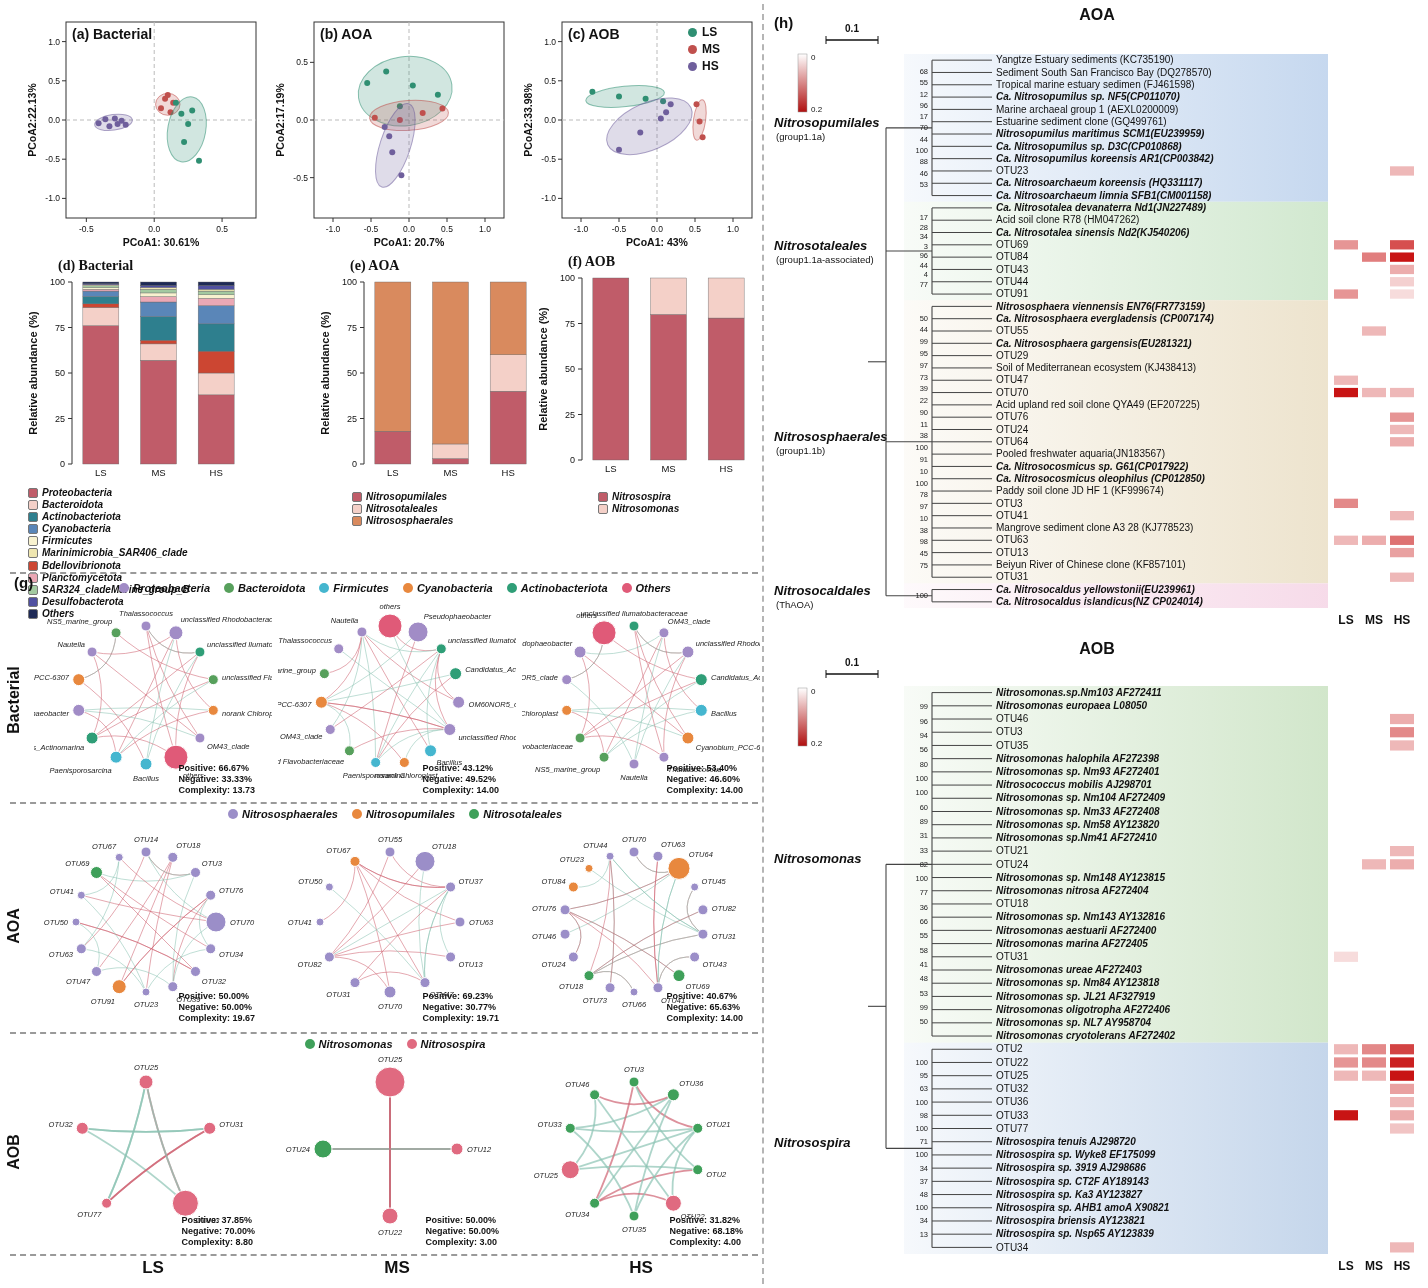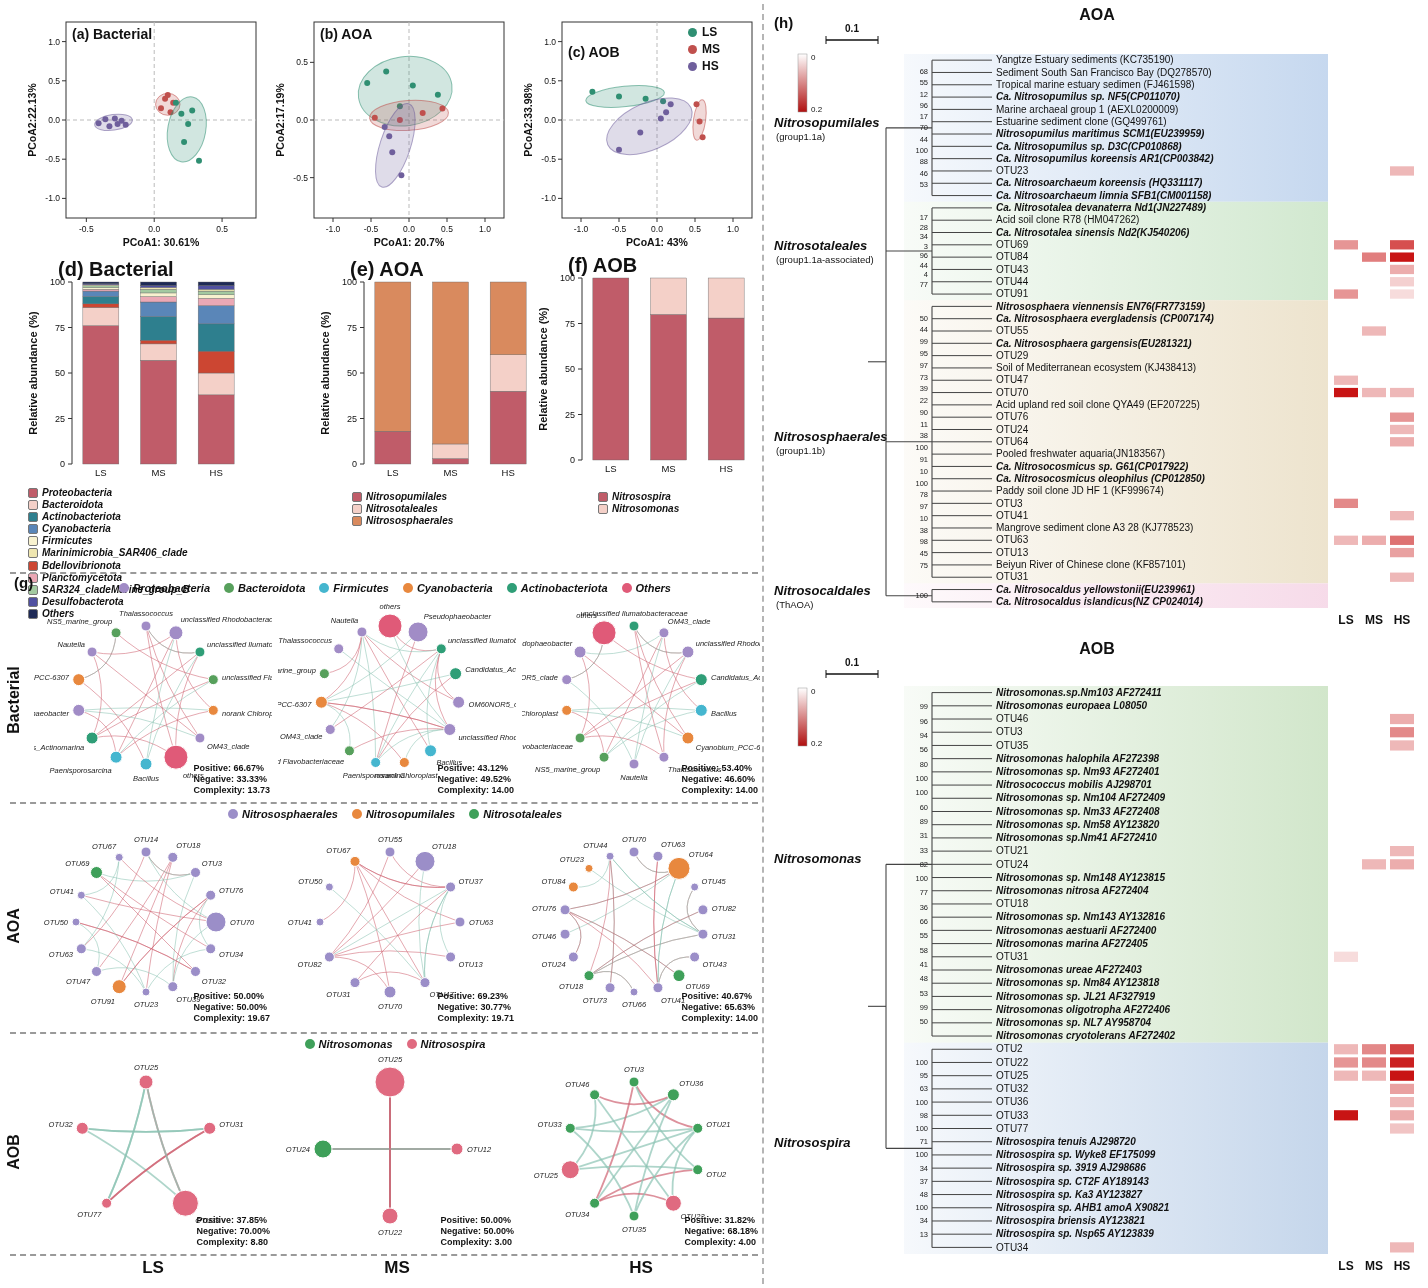--- a/index.html
+++ b/index.html
@@ -2,32 +2,32 @@
 <html><head>
 <meta charset="utf-8">
 <style>
 *{margin:0;padding:0;box-sizing:border-box;}
 html,body{background:#fff;}
 body{font-family:"Liberation Sans",sans-serif;color:#111;}
 #root{position:relative;width:1428px;height:1288px;background:#fff;overflow:hidden;}
 .panel{position:absolute;}
 .plot{position:absolute;left:0;top:0;}
 .ptitle{position:absolute;font-weight:bold;font-size:14px;z-index:5;}
-.bar-title{position:absolute;left:34px;top:0;font-weight:bold;font-size:20px;}
+.bar-title{position:absolute;left:34px;top:0;font-weight:bold;font-size:14px;font-family:Liberation Serif, serif;}
 .bar-plot{position:absolute;left:0;top:16px;}
 .legcol{display:inline-block;vertical-align:top;margin-right:10px;}
 .legitem{display:flex;align-items:center;margin:1px 0;}
 .legswatch{width:10px;height:10px;border-radius:2px;margin-right:4px;border:0.5px solid #777;flex:0 0 auto;}
 .leglabel{font-size:10px;font-weight:bold;font-style:italic;white-space:nowrap;}
 .netlegend{position:absolute;display:flex;justify-content:center;gap:14px;width:730px;left:30px;}
 .netlegitem{display:flex;align-items:center;gap:4px;}
 .netlegdot{width:10px;height:10px;border-radius:50%;flex:0 0 auto;}
 .netleglabel{font-size:11px;font-weight:bold;font-style:italic;}
 .net{position:absolute;}
-.stats{position:absolute;right:2px;bottom:2px;font-size:9px;font-weight:bold;line-height:11px;text-align:left;margin-left:6px;}
+.stats{position:absolute;right:17px;bottom:2px;font-size:9px;font-weight:bold;line-height:11px;text-align:left;margin-left:6px;}
 .sep{position:absolute;left:10px;width:748px;border-top:2px dashed #9a9a9a;}
 .vsep{position:absolute;left:762px;top:4px;height:1280px;border-left:2px dashed #b5b5b5;}
 .glabel{position:absolute;left:14px;top:574px;font-weight:bold;font-size:15px;}
 .hlabel{position:absolute;left:774px;top:14px;font-weight:bold;font-size:15px;}
 .rowlab{position:absolute;width:140px;height:18px;text-align:center;font-weight:bold;font-size:16px;transform:rotate(-90deg);}
 .collab{position:absolute;font-weight:bold;font-size:17px;top:1258px;width:60px;text-align:center;}
 .treetitle{position:absolute;width:100%;text-align:center;top:0;font-weight:bold;font-size:16px;}
 .treeplot{position:absolute;left:0;top:0;}
 .pcoa-legend{position:absolute;left:688px;top:22px;z-index:6;}
 .pcoa-legitem{display:flex;align-items:center;gap:5px;margin:3px 0;}
@@ -122,21 +122,21 @@
           <circle cx="150.68" cy="99.08235294117647" r="3" fill="#c0504d"></circle>
           <circle cx="170.44" cy="94.47058823529412" r="3" fill="#c0504d"></circle>
           <ellipse cx="123.32000000000001" cy="131.36470588235295" rx="15.199999999999974" ry="43.81176470588237" fill="#6f5f9c" fill-opacity="0.22" stroke="#6f5f9c" stroke-opacity="0.55" transform="rotate(18 123.32000000000001 131.36470588235295)"></ellipse>
           <circle cx="112.67999999999999" cy="112.91764705882353" r="3" fill="#6f5f9c"></circle>
           <circle cx="120.28" cy="138.28235294117647" r="3" fill="#6f5f9c"></circle>
           <circle cx="129.39999999999998" cy="161.34117647058824" r="3" fill="#6f5f9c"></circle>
           <circle cx="117.24000000000001" cy="122.14117647058823" r="3" fill="#6f5f9c"></circle>
         </svg></div>
   </div>
   <div class="panel" id="pcoa-c" style="left:520px;top:14px;width:240px;height:240px;">
-    <div class="ptitle" style="left:48px;top:30px;text-align:center;">(c) AOB</div>
+    <div class="ptitle" style="left:48px;top:12px;text-align:center;">(c) AOB</div>
     <div class="plot"><svg width="240" height="240">
           <rect x="42" y="8" width="190" height="196" fill="#fff" stroke="#333" stroke-width="1"></rect>
           <line x1="137" y1="8" x2="137" y2="204" stroke="#bbb" stroke-dasharray="4 3"></line>
           <line x1="42" y1="106" x2="232" y2="106" stroke="#bbb" stroke-dasharray="4 3"></line>
           <line x1="61" y1="204" x2="61" y2="208" stroke="#333"></line>
           <text x="61" y="218" font-size="8.5" fill="#111" text-anchor="middle">-1.0</text>
           <line x1="99" y1="204" x2="99" y2="208" stroke="#333"></line>
           <text x="99" y="218" font-size="8.5" fill="#111" text-anchor="middle">-0.5</text>
           <line x1="137" y1="204" x2="137" y2="208" stroke="#333"></line>
           <text x="137" y="218" font-size="8.5" fill="#111" text-anchor="middle">0.0</text>

